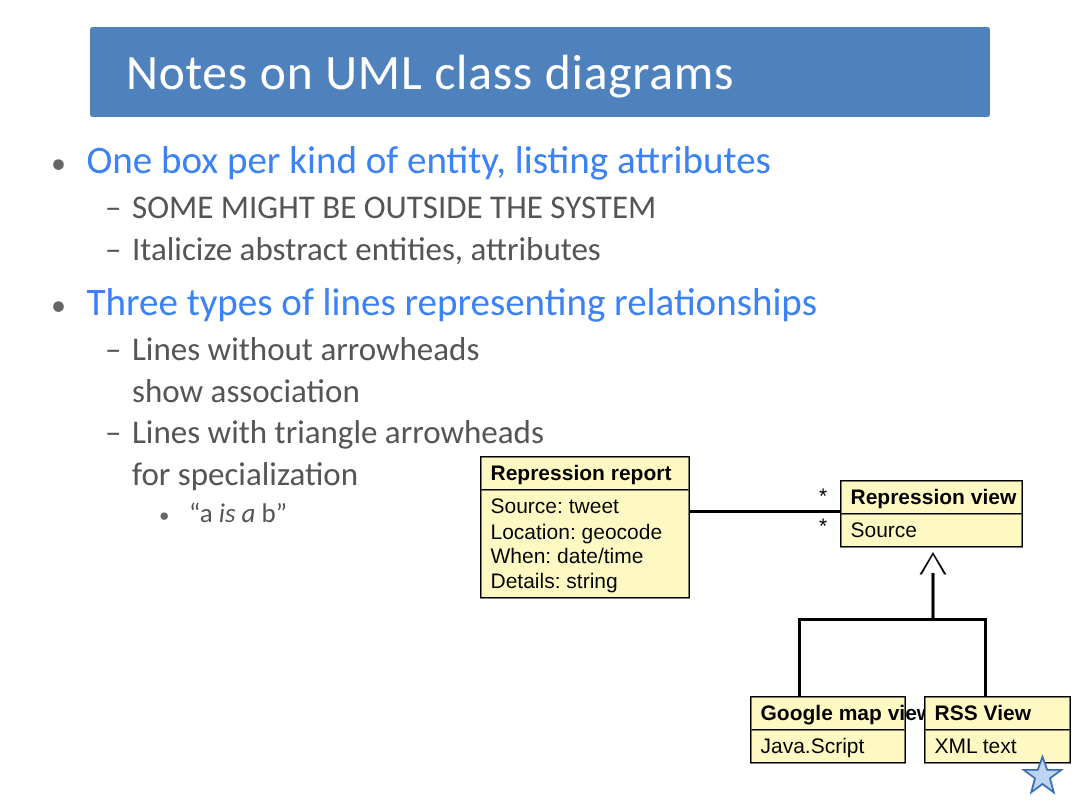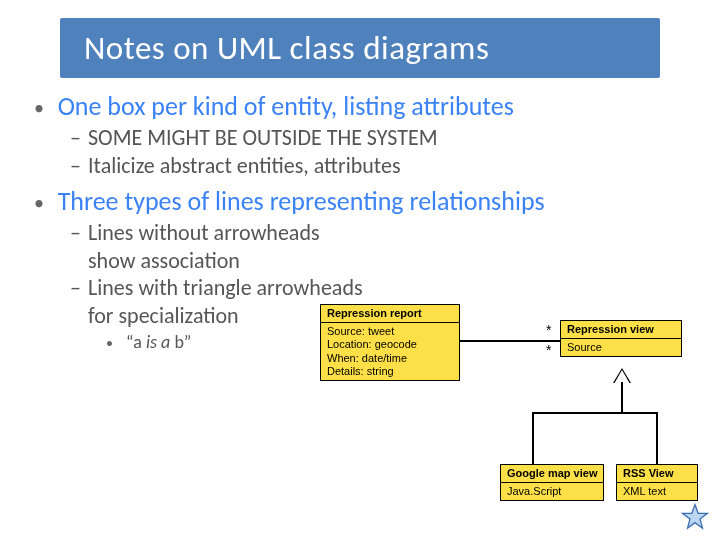--- a/index.html
+++ b/index.html
@@ -62,39 +62,39 @@
   .uml {
     position: absolute;
     left: 320px;
     top: 304px;
     width: 390px;
     height: 220px;
   }
   .uml-box {
     position: absolute;
     border: 1.5px solid #000;
-    background: #fde047;
+    background: #fef9c3;
     font-family: Helvetica, Arial, sans-serif;
-    font-size: 11px;
+    font-size: 14px;
     color: #000;
     line-height: 1.2;
   }
   .uml-box .uml-name {
     font-weight: 700;
     padding: 2px 6px;
     border-bottom: 1.5px solid #000;
     white-space: nowrap;
   }
   .uml-box .uml-attrs { padding: 2px 6px; }
   .uml-box .uml-attrs div { white-space: nowrap; }
   .rep-report { left: 0; top: 0; width: 140px; }
   .rep-view   { left: 240px; top: 16px; width: 122px; }
   .rep-view .uml-name { text-align: left; }
   .gmap-view  { left: 152px; top: 160px; width: 104px; margin-left: 28px; }
-  .rss-view   { left: 296px; top: 160px; width: 82px; }
+  .rss-view   { left: 296px; top: 160px; width: 98px; }
 
   .uml-line {
     position: absolute;
     background: #000;
   }
   .tri-up {
     position: absolute;
     width: 0; height: 0;
     border-left: 8px solid transparent;
     border-right: 8px solid transparent;

